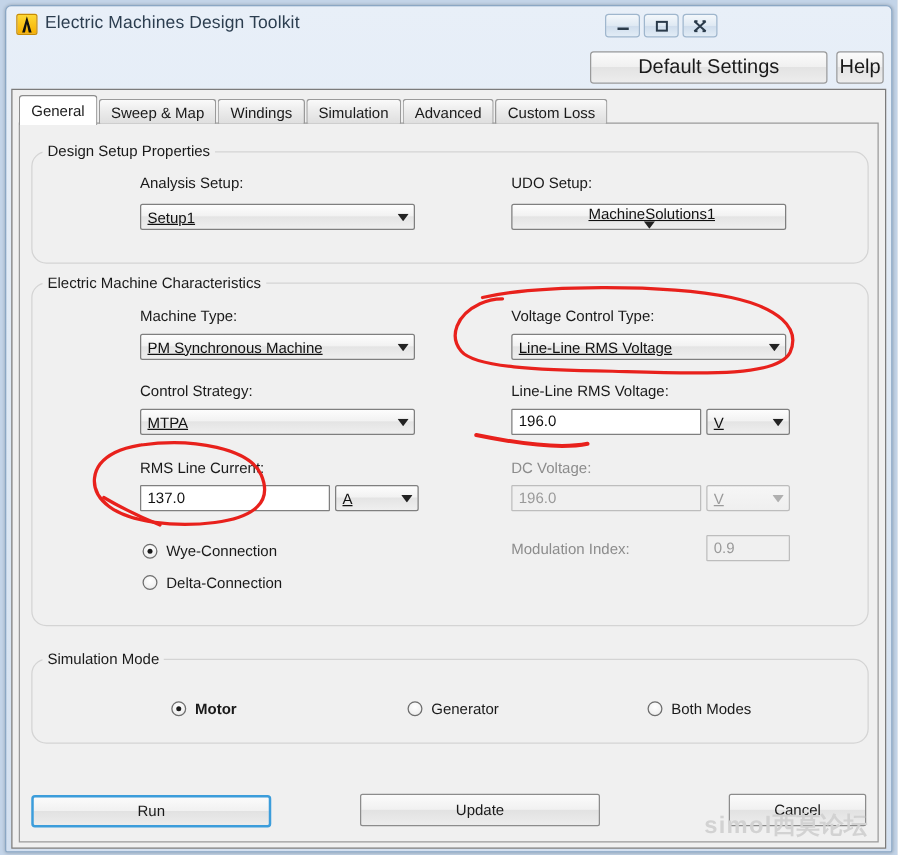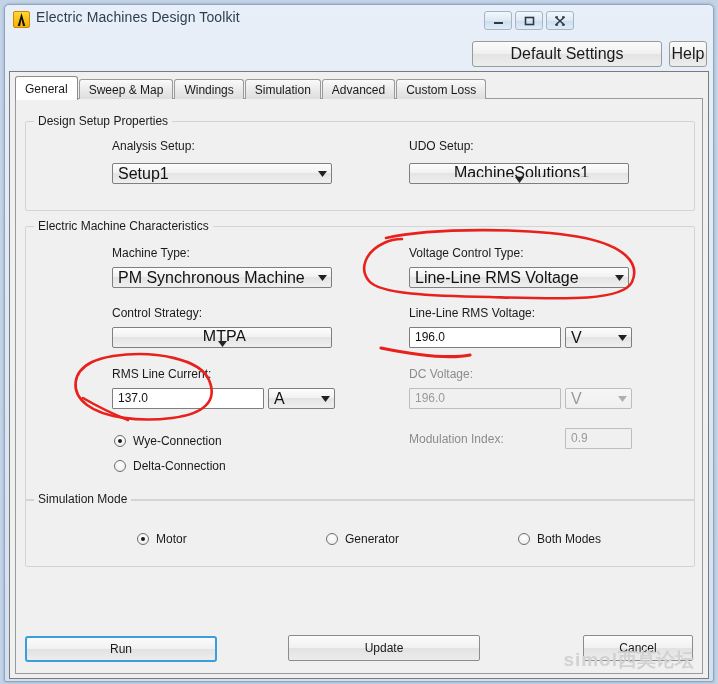--- a/index.html
+++ b/index.html
@@ -115,34 +115,34 @@
     left: 5px; top: 26px;
     width: 688px; height: 576px;
     background: #f0f0f0;
     border: 1px solid #9a9a9a;
   }
 
   
   .group {
     position: absolute;
     border: 1px solid #d4d4d4;
-    border-radius: 2px;
+    border-radius: 12px;
   }
   .group > .glabel {
     position: absolute;
     top: -8px; left: 8px;
     background: #f0f0f0;
     padding: 0 4px;
     font-size: 12px; color: #1a1a1a;
     white-space: nowrap;
   }
 
   #grp-design { left: 9px;  top: 22px;  width: 670px; height: 90px; }
   #grp-chars  { left: 9px;  top: 127px; width: 670px; height: 275px; }
-  #grp-simmode{ left: 9px;  top: 400px; width: 670px; height: 68px; padding-left: 40px; }
+  #grp-simmode{ left: 9px;  top: 428px; width: 670px; height: 68px; padding-left: 40px; }
 
   
   .flabel {
     position: absolute;
     font-size: 12px; color: #1a1a1a;
     white-space: nowrap;
   }
   .flabel.dim { color: #8c8c8c; }
 
   
@@ -151,22 +151,22 @@
     height: 21px;
     background: linear-gradient(to bottom, #fdfdfd 0%, #f2f2f2 45%, #e4e4e4 50%, #efefef 100%);
     border: 1px solid #7f7f7f;
     border-radius: 2px;
     display: flex; align-items: center;
     cursor: default;
   }
   .combo .ctext {
     flex: 1 1 auto;
     padding-left: 5px;
-    font-size: 16px; color: #111;
-    white-space: nowrap; overflow: hidden;
+    font-size: 12px; color: #111;
+    white-space: nowrap; overflow: hidden; text-decoration: underline;
   }
   .combo .carrow {
     width: 18px;
     display: flex; align-items: center; justify-content: center;
   }
   .combo.disabled {
     background: linear-gradient(to bottom, #f6f6f6 0%, #efefef 100%);
     border-color: #bdbdbd;
   }
   .combo.disabled .ctext { color: #9a9a9a; }
@@ -335,21 +335,21 @@
         <div class="combo" style="left:86px; top:40px; width:220px;">
           <span class="ctext">PM Synchronous Machine</span>
           <span class="carrow">
             <svg width="9" height="6" viewBox="0 0 9 6">
                 <path d="M0 0 L9 0 L4.5 6 Z" fill="#222"></path>
               </svg>
           </span>
         </div>
 
         <div class="flabel" style="left:86px; top:79px;">Control Strategy:</div>
-        <div class="combo" style="left:86px; top:100px; width:220px;flex-direction:column;">
+        <div class="combo" style="left:86px; top:100px; width:220px;">
           <span class="ctext">MTPA</span>
           <span class="carrow">
             <svg width="9" height="6" viewBox="0 0 9 6">
                 <path d="M0 0 L9 0 L4.5 6 Z" fill="#222"></path>
               </svg>
           </span>
         </div>
 
         <div class="flabel" style="left:86px; top:140px;">RMS Line Current:</div>
         <div class="tfield" style="left:86px; top:161px; width:152px;">137.0</div>
@@ -403,21 +403,21 @@
           </span>
         </div>
 
         <div class="flabel dim" style="left:383px; top:205px;">Modulation Index:</div>
         <div class="tfield disabled" style="left:539px; top:201px; width:67px;">0.9</div>
       </div>
 
       <div class="group" id="grp-simmode">
         <div class="glabel">Simulation Mode</div>
 
-        <div class="radio-row checked" style="left:111px; top:32px;">
+        <div class="radio-row checked" style="left:111px; top:32px;font-weight:bold;">
           <span class="radio-mark"></span>
           <span class="radio-label">Motor</span>
         </div>
         <div class="radio-row" style="left:300px; top:32px;">
           <span class="radio-mark"></span>
           <span class="radio-label">Generator</span>
         </div>
         <div class="radio-row" style="left:492px; top:32px;">
           <span class="radio-mark"></span>
           <span class="radio-label">Both Modes</span>

